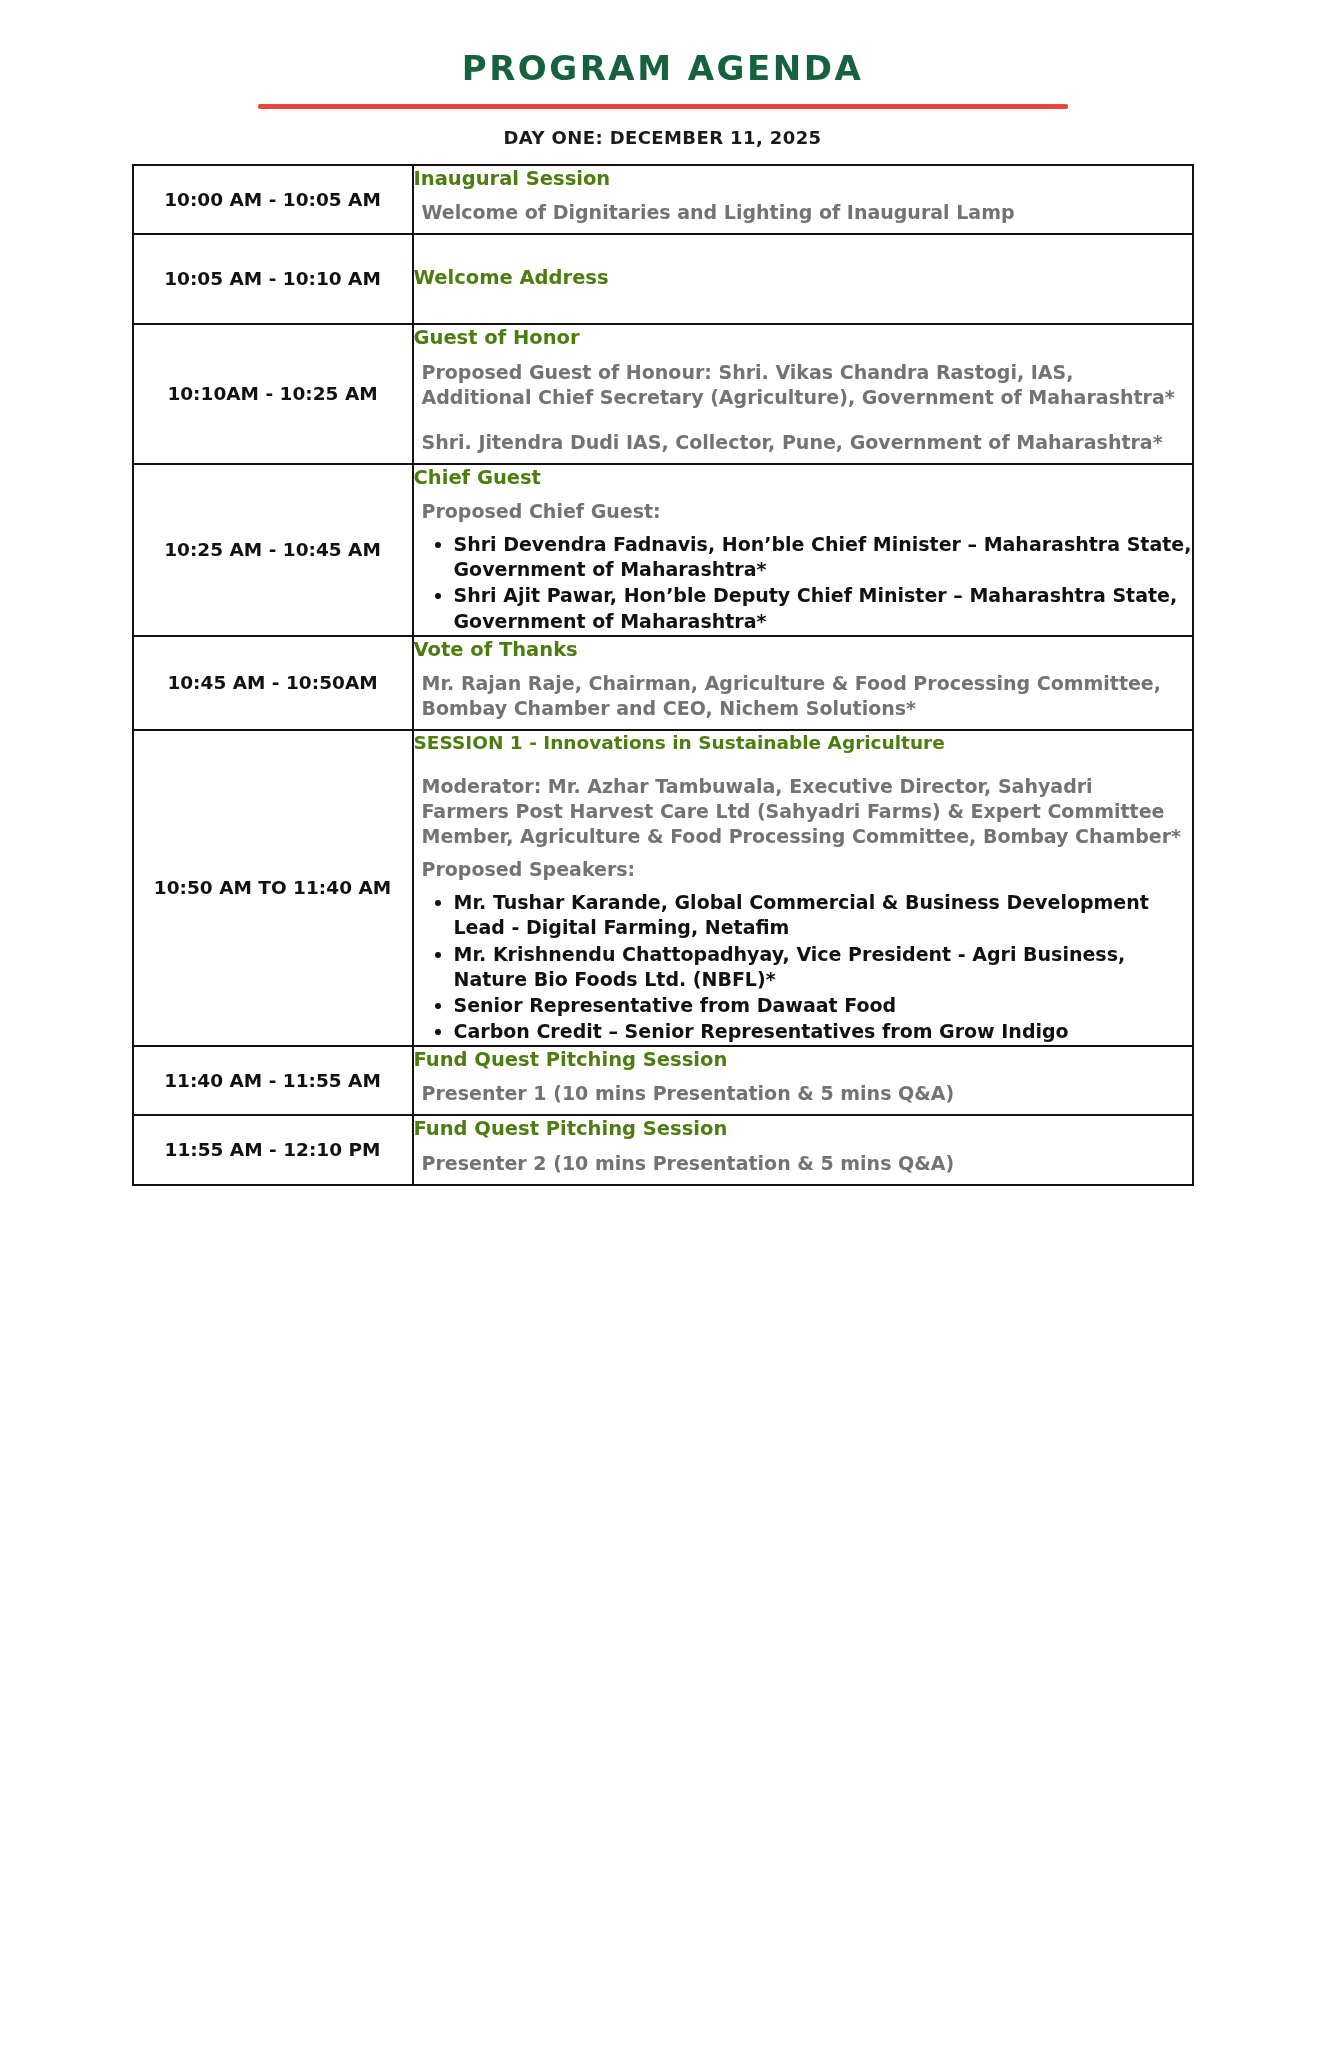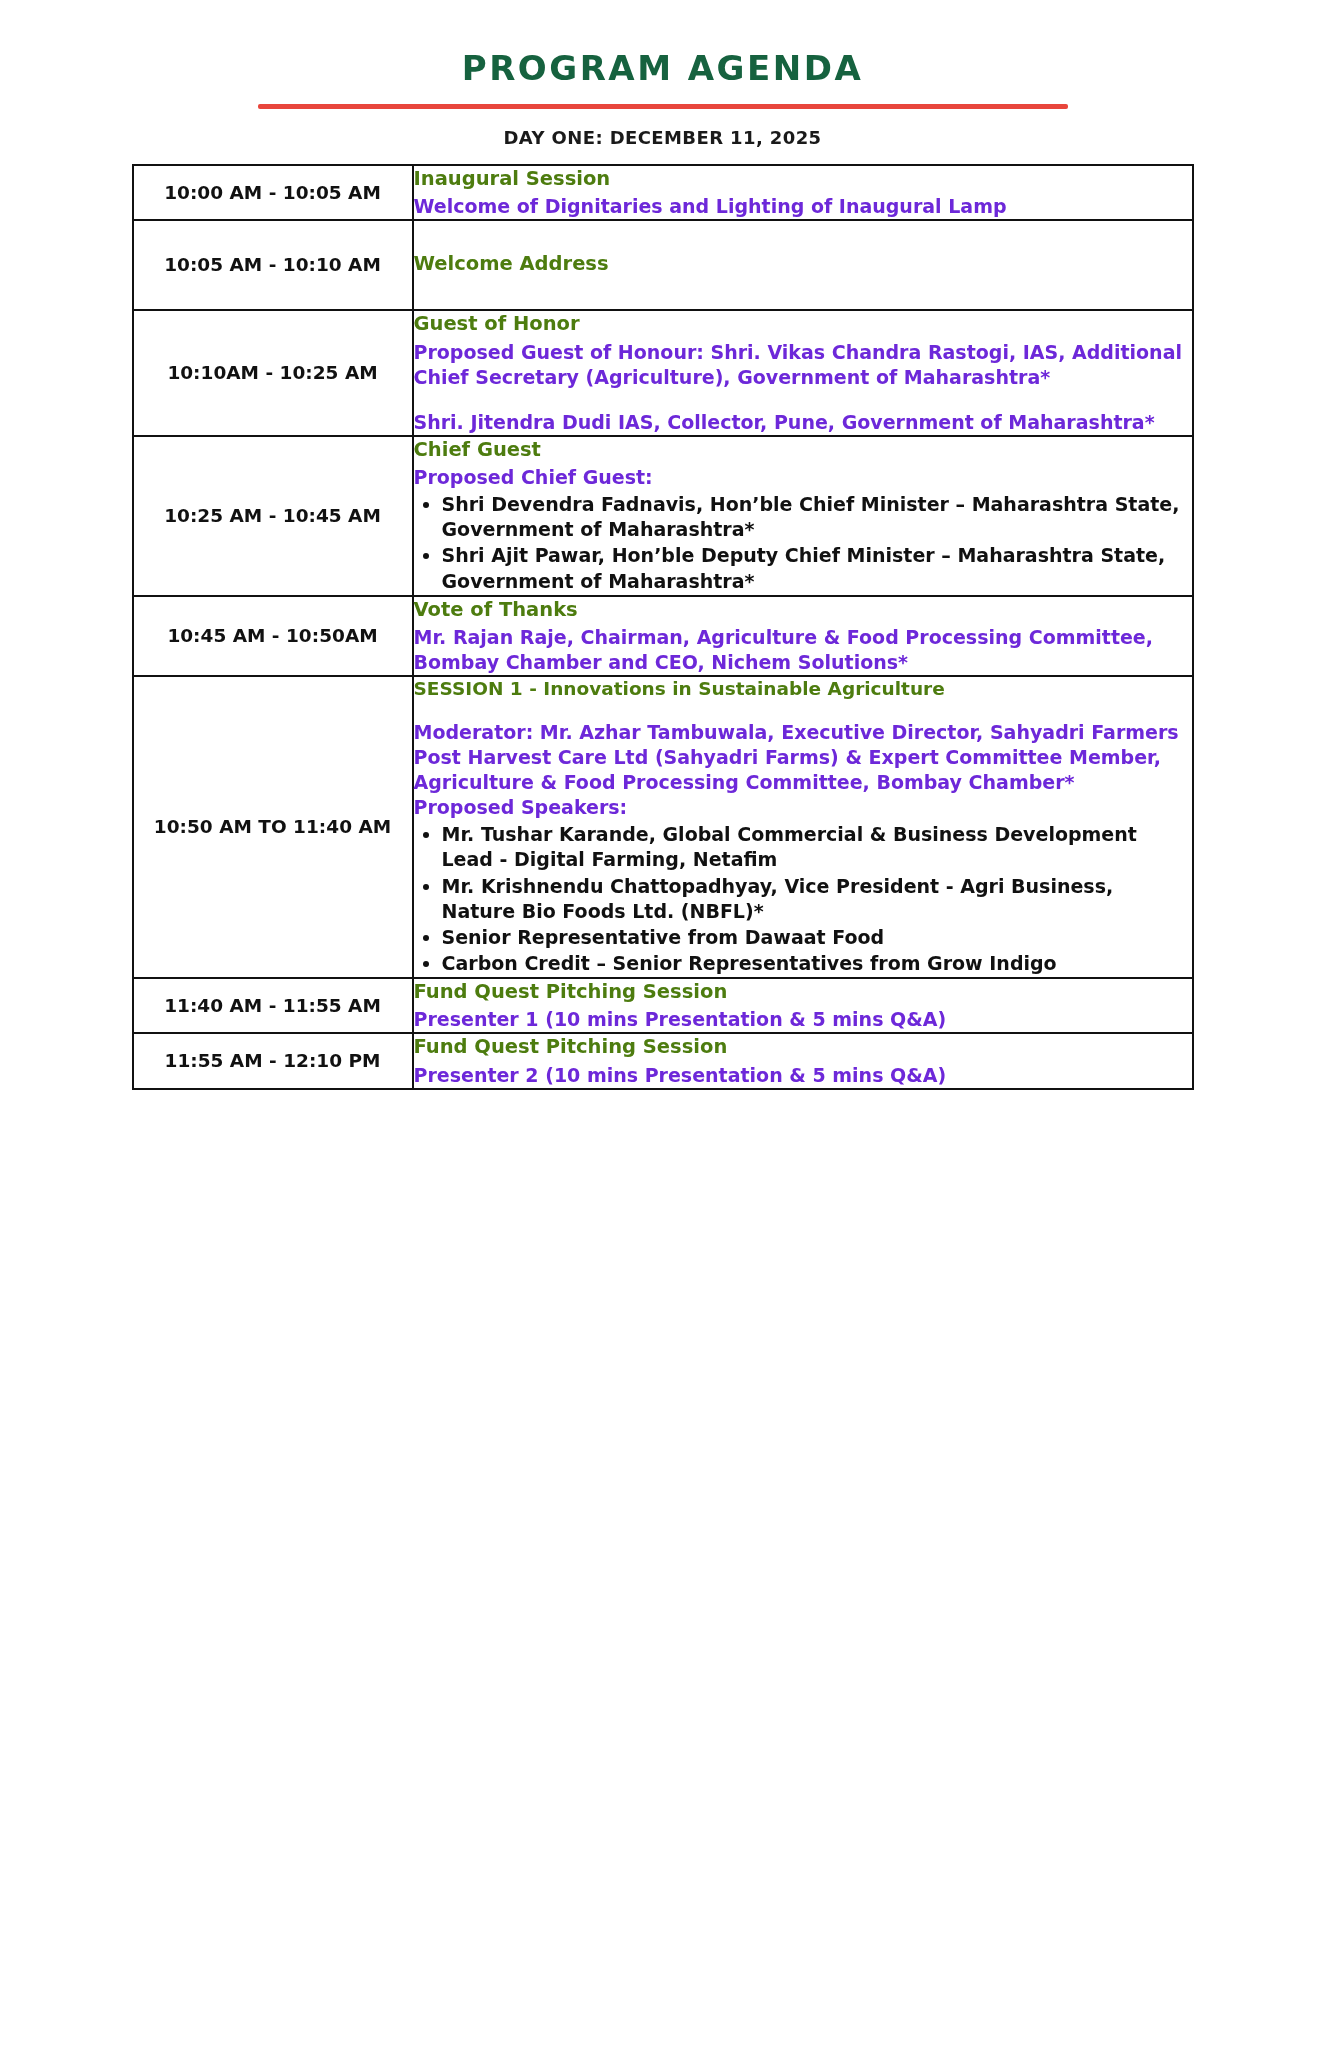--- a/index.html
+++ b/index.html
@@ -70,35 +70,35 @@
     color: #4d7c0f;
     font-weight: bold;
     font-size: 19.5px;
     line-height: 1.35;
     margin: 0 0 2px 0;
   }
   .sess-head.small {
     font-size: 18.5px;
   }
   .sess-body {
-    color: #6d28d9;
+    color: #737373;
     font-weight: bold;
     font-size: 19px;
     line-height: 1.32;
-    margin: 0;
+    margin: 8px;
   }
   .sess-body.spaced {
     margin-top: 20px;
   }
   .sess-body.topgap {
     margin-top: 18px;
   }
   ul.bullets {
     margin: 2px 0 0 0;
-    padding-left: 28px;
+    padding-left: 40px;
   }
   ul.bullets li {
     color: #111111;
     font-weight: bold;
     font-size: 19px;
     line-height: 1.32;
     margin: 0 0 1px 0;
   }
   .row-tall { }
 </style>

